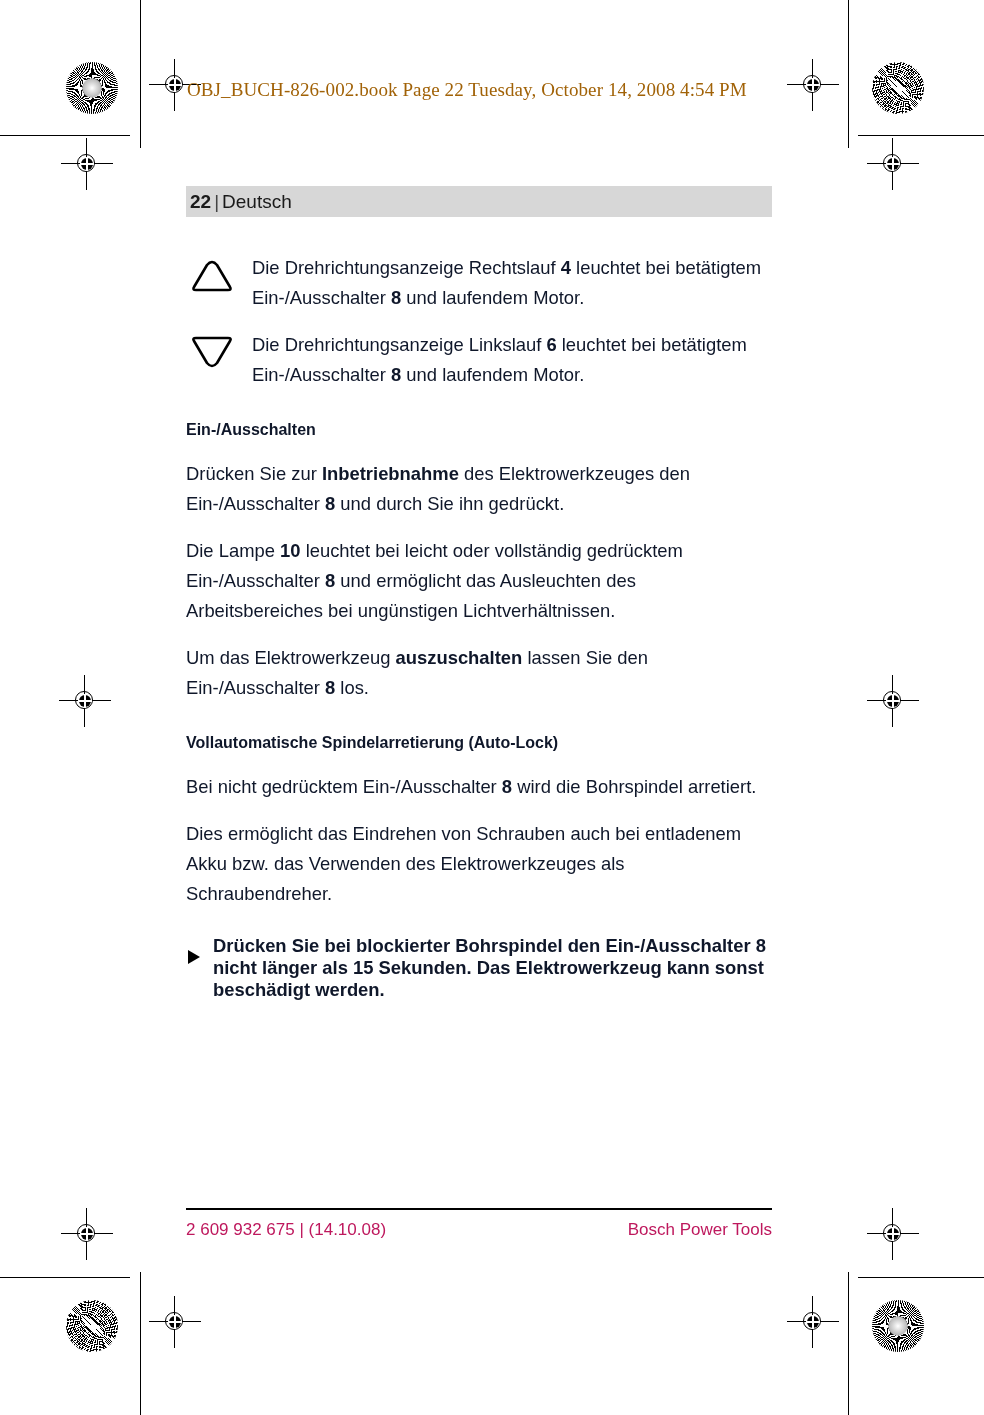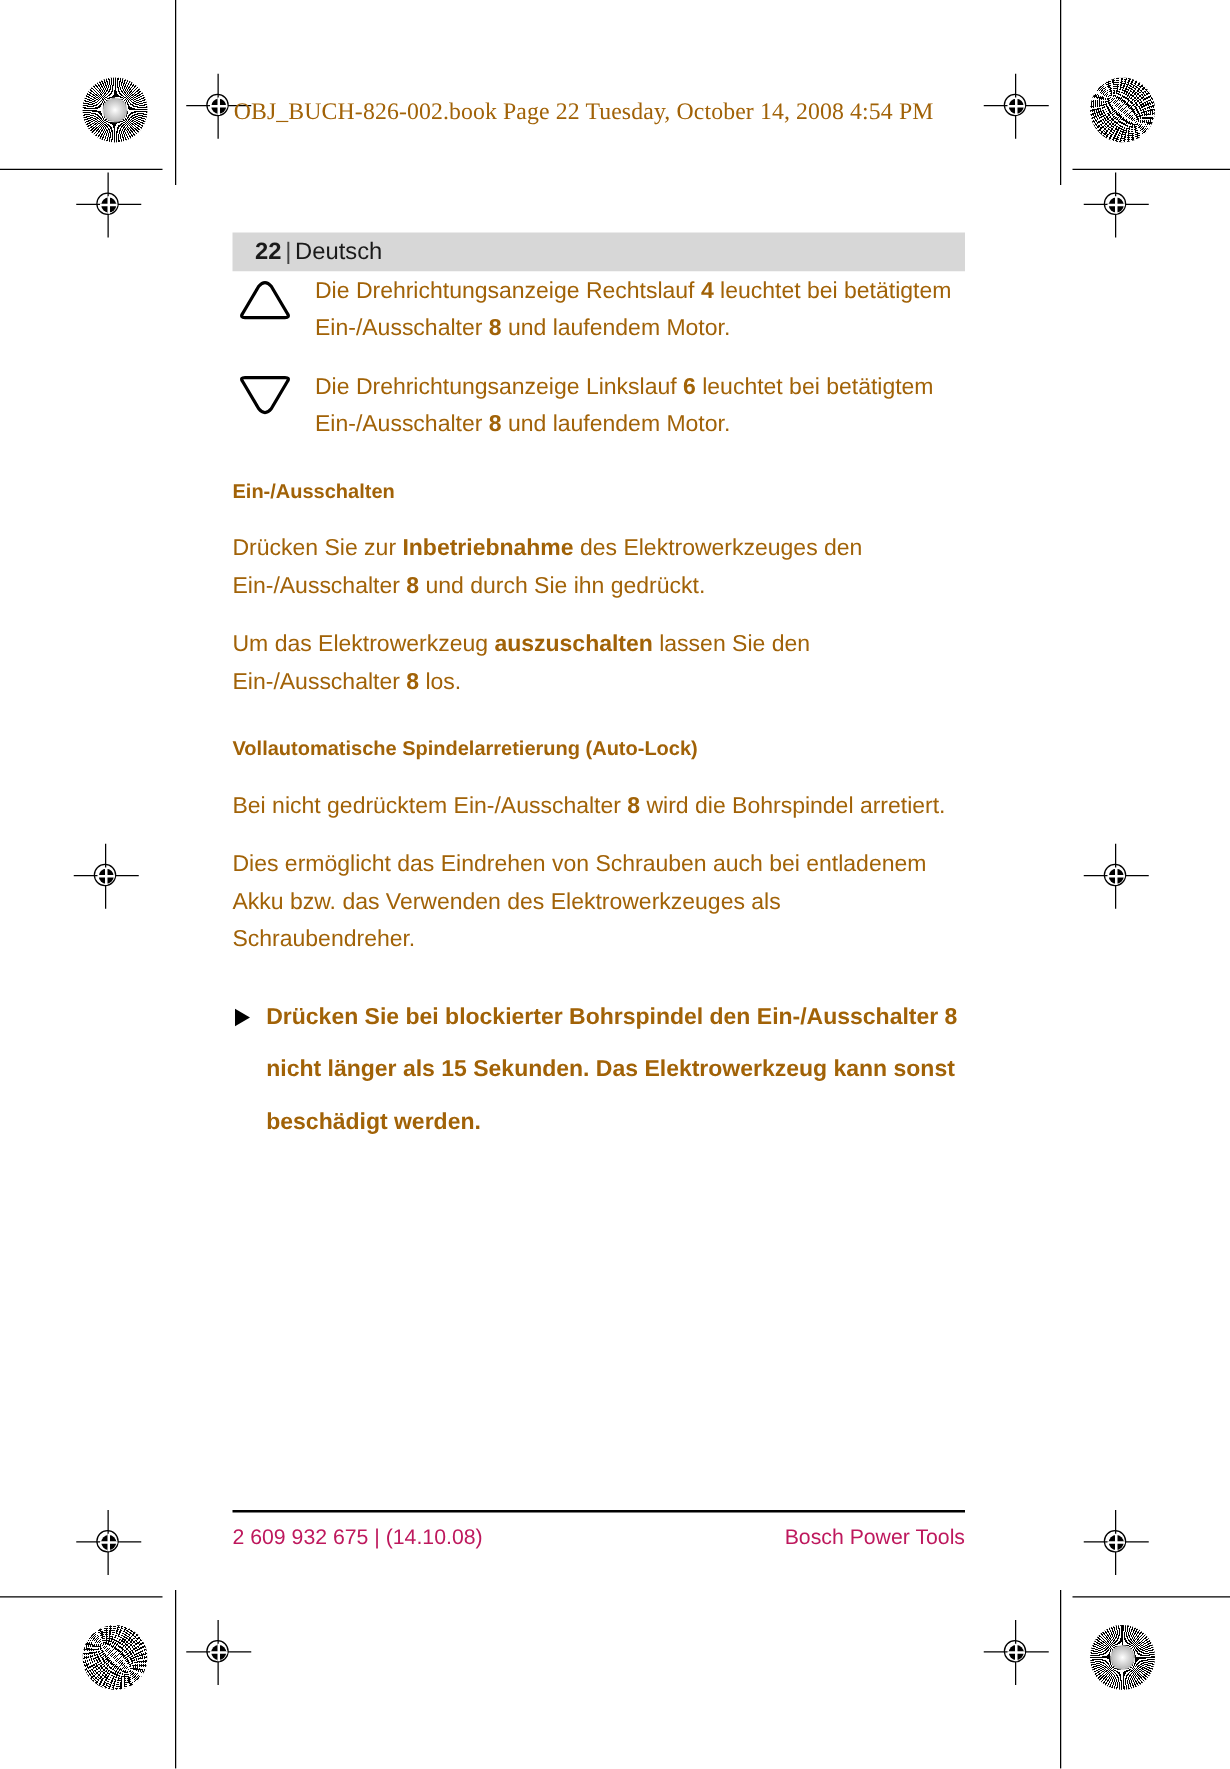--- a/index.html
+++ b/index.html
@@ -130,32 +130,33 @@
     position: absolute;
     left: 186px;
     top: 186px;
     width: 586px;
   }
 
   .page-band {
     background: #d7d7d7;
     height: 31px;
     line-height: 31px;
-    padding-left: 18px;
+    padding-left: 4px;
     font-size: 19px;
     color: #1a1a1a;
     box-sizing: border-box;
   }
   .page-band .num { font-weight: bold; }
   .page-band .sep { color: #444; padding: 0 3px; }
 
   .body-col {
+    margin-top: 36px;
     font-size: 18.4px;
     line-height: 30px;
-    color: #a16207;
+    color: #0f172a;
   }
 
   p { margin: 0 0 17px 0; }
   p.tight { margin-bottom: 17px; }
 
   b, .b { font-weight: bold; }
 
   h3.subhead {
     font-size: 16px;
     font-weight: bold;
@@ -183,21 +184,21 @@
     margin-top: 26px;
   }
   .warn-bullet {
     flex: 0 0 auto;
     width: 27px;
     padding-top: 9px;
   }
   .warn-text {
     flex: 1 1 auto;
     font-weight: bold;
-    line-height: 42px;
+    line-height: 22px;
   }
 
   
   .footer {
     position: absolute;
     left: 186px;
     top: 1208px;
     width: 586px;
   }
   .footer-rule {
@@ -330,20 +331,21 @@
             <path d="M8 6 Q6 3 10 3 L42 3 Q46 3 44 6 L31 28 Q26 34 21 28 Z" fill="none" stroke="#000" stroke-width="2.6" stroke-linejoin="round"></path>
           </svg>
         </div>
         <div class="ind-text">
           <p class="tight" style="margin-bottom:0"><span>Die Drehrichtungsanzeige Linkslauf </span><span class="b">6</span><span> leuchtet bei betätigtem Ein-/Ausschalter </span><span class="b">8</span><span> und laufendem Motor.</span></p>
         </div>
       </div>
 
       <h3 class="subhead">Ein-/Ausschalten</h3>
       <p><span>Drücken Sie zur </span><span class="b">Inbetriebnahme</span><span> des Elektrowerkzeuges den Ein-/Ausschalter </span><span class="b">8</span><span> und durch Sie ihn gedrückt.</span></p>
+      <p><span>Die Lampe </span><span class="b">10</span><span> leuchtet bei leicht oder vollständig gedrücktem Ein-/Ausschalter </span><span class="b">8</span><span> und ermöglicht das Ausleuchten des Arbeitsbereiches bei ungünstigen Lichtverhältnissen.</span></p>
       <p><span>Um das Elektrowerkzeug </span><span class="b">auszuschalten</span><span> lassen Sie den Ein-/Ausschalter </span><span class="b">8</span><span> los.</span></p>
 
       <h3 class="subhead">Vollautomatische Spindelarretierung (Auto-Lock)</h3>
       <p><span>Bei nicht gedrücktem Ein-/Ausschalter </span><span class="b">8</span><span> wird die Bohrspindel arretiert.</span></p>
       <p><span>Dies ermöglicht das Eindrehen von Schrauben auch bei entladenem Akku bzw. das Verwenden des Elektrowerkzeuges als Schraubendreher.</span></p>
 
       <div class="warn-row">
         <div class="warn-bullet">
           <svg width="16" height="16" viewBox="0 0 16 16" aria-hidden="true">
             <path d="M2 1 L14 8 L2 15 Z" fill="#000"></path>

